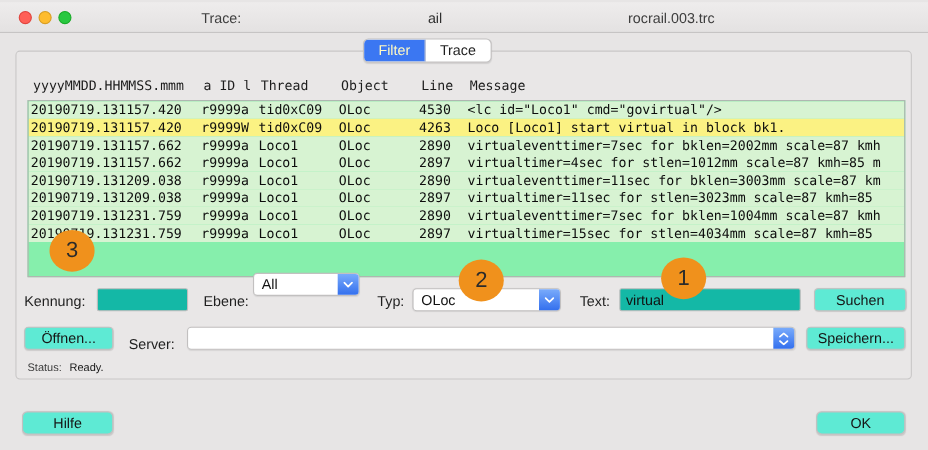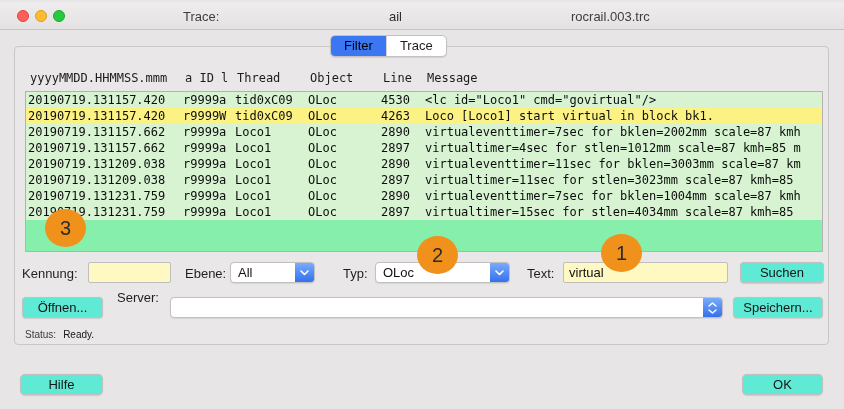--- a/index.html
+++ b/index.html
@@ -18,21 +18,21 @@
   .t-mid   { left:389px; color:#2e2e2e; }
   .t-right { left:571px; }
 
   
   .tabs { position:absolute; left:330px; top:35px; height:22px; display:flex;
     background:#ffffff; border:1px solid #c3c1c1; border-radius:5px; overflow:hidden;
     box-shadow:0 1px 1px rgba(0,0,0,.10); z-index:5; }
   .tab { font-size:13px; line-height:20px; color:#1e1e1e; padding:0 13px; cursor:default;
     border-right:1px solid #d4d2d2; }
   .tab:last-child { border-right:none; }
-  .tab.active { background:#3b77f2; color:#000000;text-align:center; }
+  .tab.active { background:#3b77f2; color:#fef9c3;text-align:center; }
 
   
   .panel { position:absolute; left:14px; top:46px; width:815px; height:299px;
     background:#e9e7e7; border:1px solid #c9c7c7; border-radius:4px; }
 
   
   .trace-font { font-family:"DejaVu Sans Mono","Liberation Mono",monospace; font-size:12px; }
   .thead { position:absolute; left:28px; top:71px; width:794px; padding-left:2px;
     display:grid; grid-template-columns:155px 52px 73px 70px 47px minmax(0,1fr);
     color:#1c1c1c; white-space:pre; }
@@ -41,21 +41,21 @@
     background:#86efac; border:1px solid #b3b1b1; padding:0; overflow:hidden; }
   .trow { display:grid; grid-template-columns:155px 52px 73px 70px 47px minmax(0,1fr);
     height:16px; line-height:16px; padding-left:2px; white-space:pre; color:#0d0d0d;
     background:#d7f3d2; overflow:hidden; }
   .trow.sev-warning { background:#fbf283; }
   .trow > span { overflow:hidden; }
   .c-line { padding-left:3px; }
 
   
   .lbl { position:absolute; font-size:13px; color:#1f1f1f; }
-  .tfield { position:absolute; height:21px; border:1px solid #bfbdbd; background:#fef9c3;
+  .tfield { position:absolute; height:21px; border:1px solid #bfbdbd; background:#14b8a6;
     font-family:"Liberation Sans",sans-serif; font-size:13px; color:#111; padding:0 5px;
     border-radius:2px; outline:none; }
   .popup { position:absolute; height:21px; background:#fff; border:1px solid #c2c0c0;
     border-radius:4px; display:flex; align-items:center; font-size:13px; color:#111;
     padding-left:7px; box-shadow:0 .5px 1px rgba(0,0,0,.08); }
   .popup .cap { position:absolute; right:0; top:0; width:19px; height:19px;
     background:linear-gradient(#79abfb,#3470ee); border-radius:0 3px 3px 0;
     display:flex; align-items:center; justify-content:center; }
   .btn { position:absolute; height:21px; background:#5eead4; border:1px solid #c2c0c0;
     border-radius:4px; font-family:"Liberation Sans",sans-serif; font-size:13px; color:#161616;
@@ -103,21 +103,21 @@
     <div class="trow"><span class="c-time">20190719.131157.662</span><span class="c-attr">r9999a</span><span class="c-thread">Loco1</span><span class="c-object">OLoc</span><span class="c-line">2897</span><span class="c-message">virtualtimer=4sec for stlen=1012mm scale=87 kmh=85 m</span></div>
     <div class="trow"><span class="c-time">20190719.131209.038</span><span class="c-attr">r9999a</span><span class="c-thread">Loco1</span><span class="c-object">OLoc</span><span class="c-line">2890</span><span class="c-message">virtualeventtimer=11sec for bklen=3003mm scale=87 km</span></div>
     <div class="trow"><span class="c-time">20190719.131209.038</span><span class="c-attr">r9999a</span><span class="c-thread">Loco1</span><span class="c-object">OLoc</span><span class="c-line">2897</span><span class="c-message">virtualtimer=11sec for stlen=3023mm scale=87 kmh=85</span></div>
     <div class="trow"><span class="c-time">20190719.131231.759</span><span class="c-attr">r9999a</span><span class="c-thread">Loco1</span><span class="c-object">OLoc</span><span class="c-line">2890</span><span class="c-message">virtualeventtimer=7sec for bklen=1004mm scale=87 kmh</span></div>
     <div class="trow"><span class="c-time">20190719.131231.759</span><span class="c-attr">r9999a</span><span class="c-thread">Loco1</span><span class="c-object">OLoc</span><span class="c-line">2897</span><span class="c-message">virtualtimer=15sec for stlen=4034mm scale=87 kmh=85</span></div>
   </div>
 
 <span class="lbl" style="left:22px; top:266px;">Kennung:</span>
 <input class="tfield" style="left: 88px; top: 262px; width: 83px;" value="">
 <span class="lbl" style="left:185px; top:266px;">Ebene:</span>
-<div class="popup" style="left:230px; top:262px; width:85px;">
+<div class="popup" style="left:230px; top:248px; width:97px;">
   <span>All</span>
   <span class="cap">
     <svg width="9" height="6" viewBox="0 0 9 6">
         <polyline points="1,1 4.5,4.5 8,1" fill="none" stroke="#fff" stroke-width="1.6" stroke-linecap="round" stroke-linejoin="round"></polyline>
       </svg>
   </span>
 </div>
 <span class="lbl" style="left:343px; top:266px;">Typ:</span>
 <div class="popup" style="left:375px; top:262px; width:135px;">
   <span>OLoc</span>
@@ -125,21 +125,21 @@
     <svg width="9" height="6" viewBox="0 0 9 6">
         <polyline points="1,1 4.5,4.5 8,1" fill="none" stroke="#fff" stroke-width="1.6" stroke-linecap="round" stroke-linejoin="round"></polyline>
       </svg>
   </span>
 </div>
 <span class="lbl" style="left:527px; top:266px;">Text:</span>
 <input class="tfield" style="left: 563px; top: 262px; width: 165px;" value="virtual">
 <div class="btn" style="left:740px; top:262px; width:84px;">Suchen</div>
 
 <div class="btn" style="left:22px; top:297px; width:81px;">Öffnen...</div>
-<span class="lbl" style="left:117px; top:290px;">Server:</span>
+<span class="lbl" style="left:117px; top:305px;">Server:</span>
 <div class="popup" style="left:170px; top:297px; width:553px;">
   <span></span>
   <span class="cap">
     <svg width="9" height="12" viewBox="0 0 9 12">
       <polyline points="1,4 4.5,1 8,4" fill="none" stroke="#fff" stroke-width="1.5" stroke-linecap="round" stroke-linejoin="round"></polyline>
       <polyline points="1,8 4.5,11 8,8" fill="none" stroke="#fff" stroke-width="1.5" stroke-linecap="round" stroke-linejoin="round"></polyline>
     </svg>
   </span>
 </div>
 <div class="btn" style="left:733px; top:297px; width:90px;">Speichern...</div>

